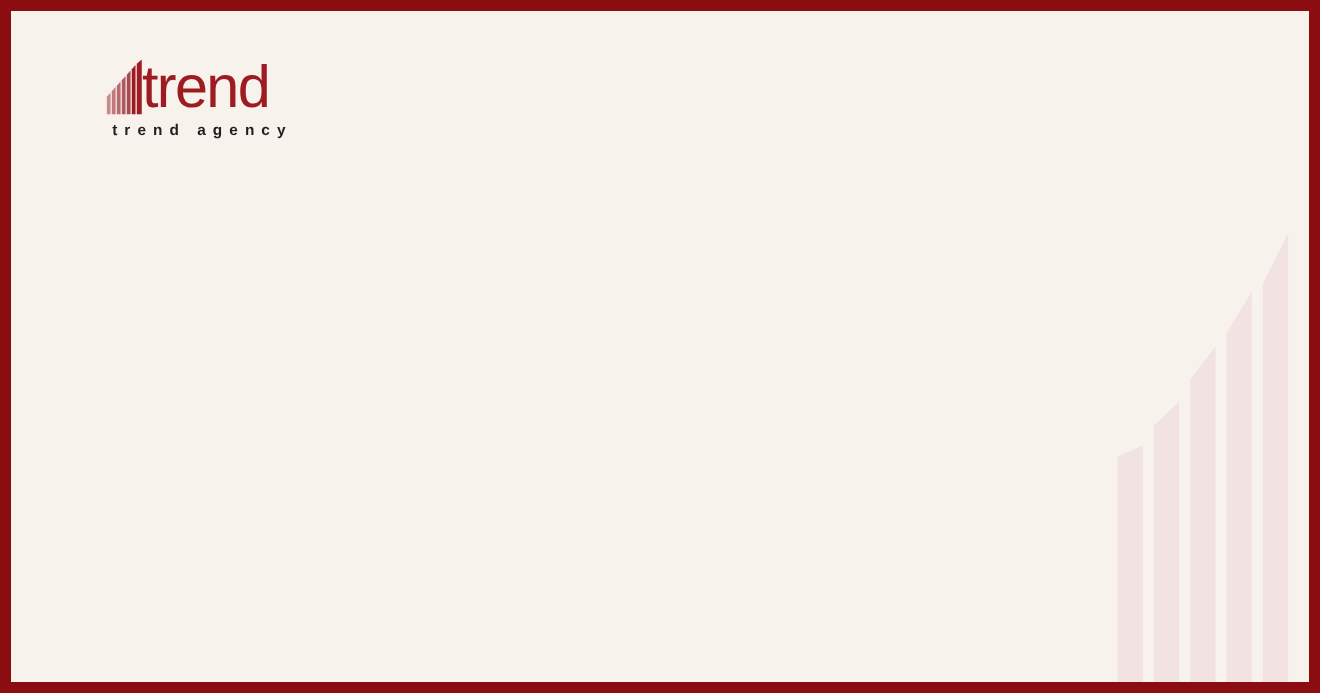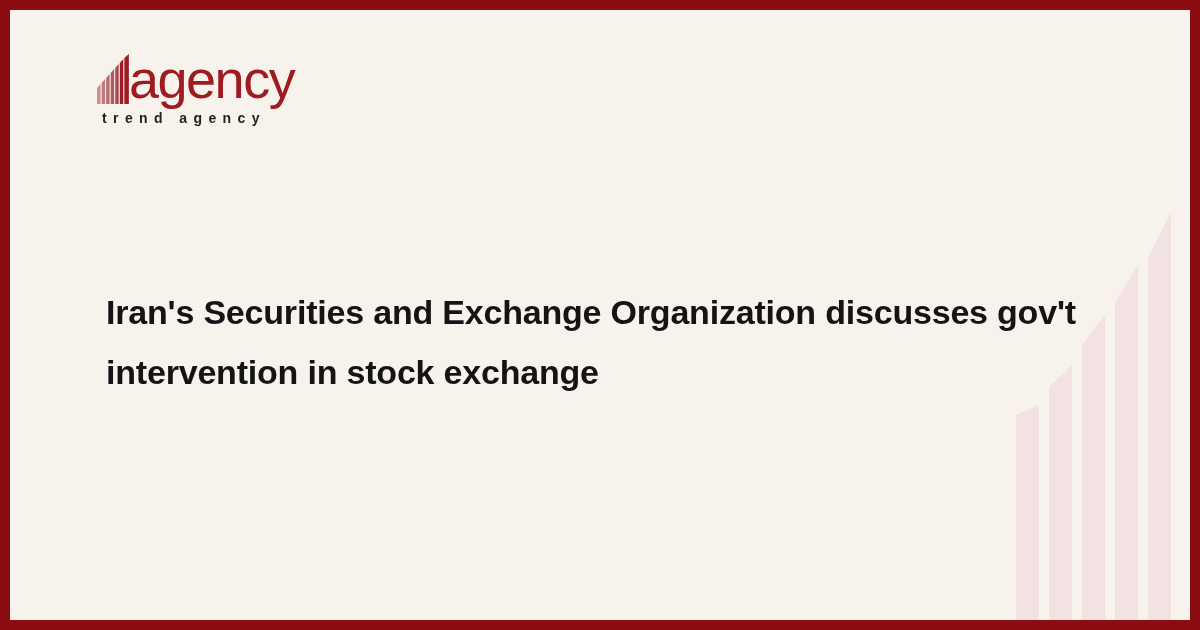--- a/index.html
+++ b/index.html
@@ -122,21 +122,20 @@
           <g id="logo-mark-group">
               <path d="M1,34 L4,30 L4,50 L1,50 Z" fill="#C98A8D"></path>
               <path d="M5,29 L8,25 L8,50 L5,50 Z" fill="#C07A7E"></path>
               <path d="M9,24 L12,20 L12,50 L9,50 Z" fill="#B76A6F"></path>
               <path d="M13,19 L16,15 L16,50 L13,50 Z" fill="#AE5A60"></path>
               <path d="M17,14 L20,10 L20,50 L17,50 Z" fill="#A64A51"></path>
               <path d="M21,9 L24,5 L24,50 L21,50 Z" fill="#9E1B22"></path>
               <path d="M25,4 L29,0 L29,50 L25,50 Z" fill="#9E1B22"></path>
             </g>
         </svg>
-        <span class="logo-word">agency</span>
+        <span class="logo-word">trend</span>
       </div>
       <div class="logo-sub">trend agency</div>
     </div>
 
-    <div class="headline">Iran's Securities and Exchange Organization discusses gov't intervention in stock exchange</div>
 
   </div>
 </div>
 
 </body></html>

